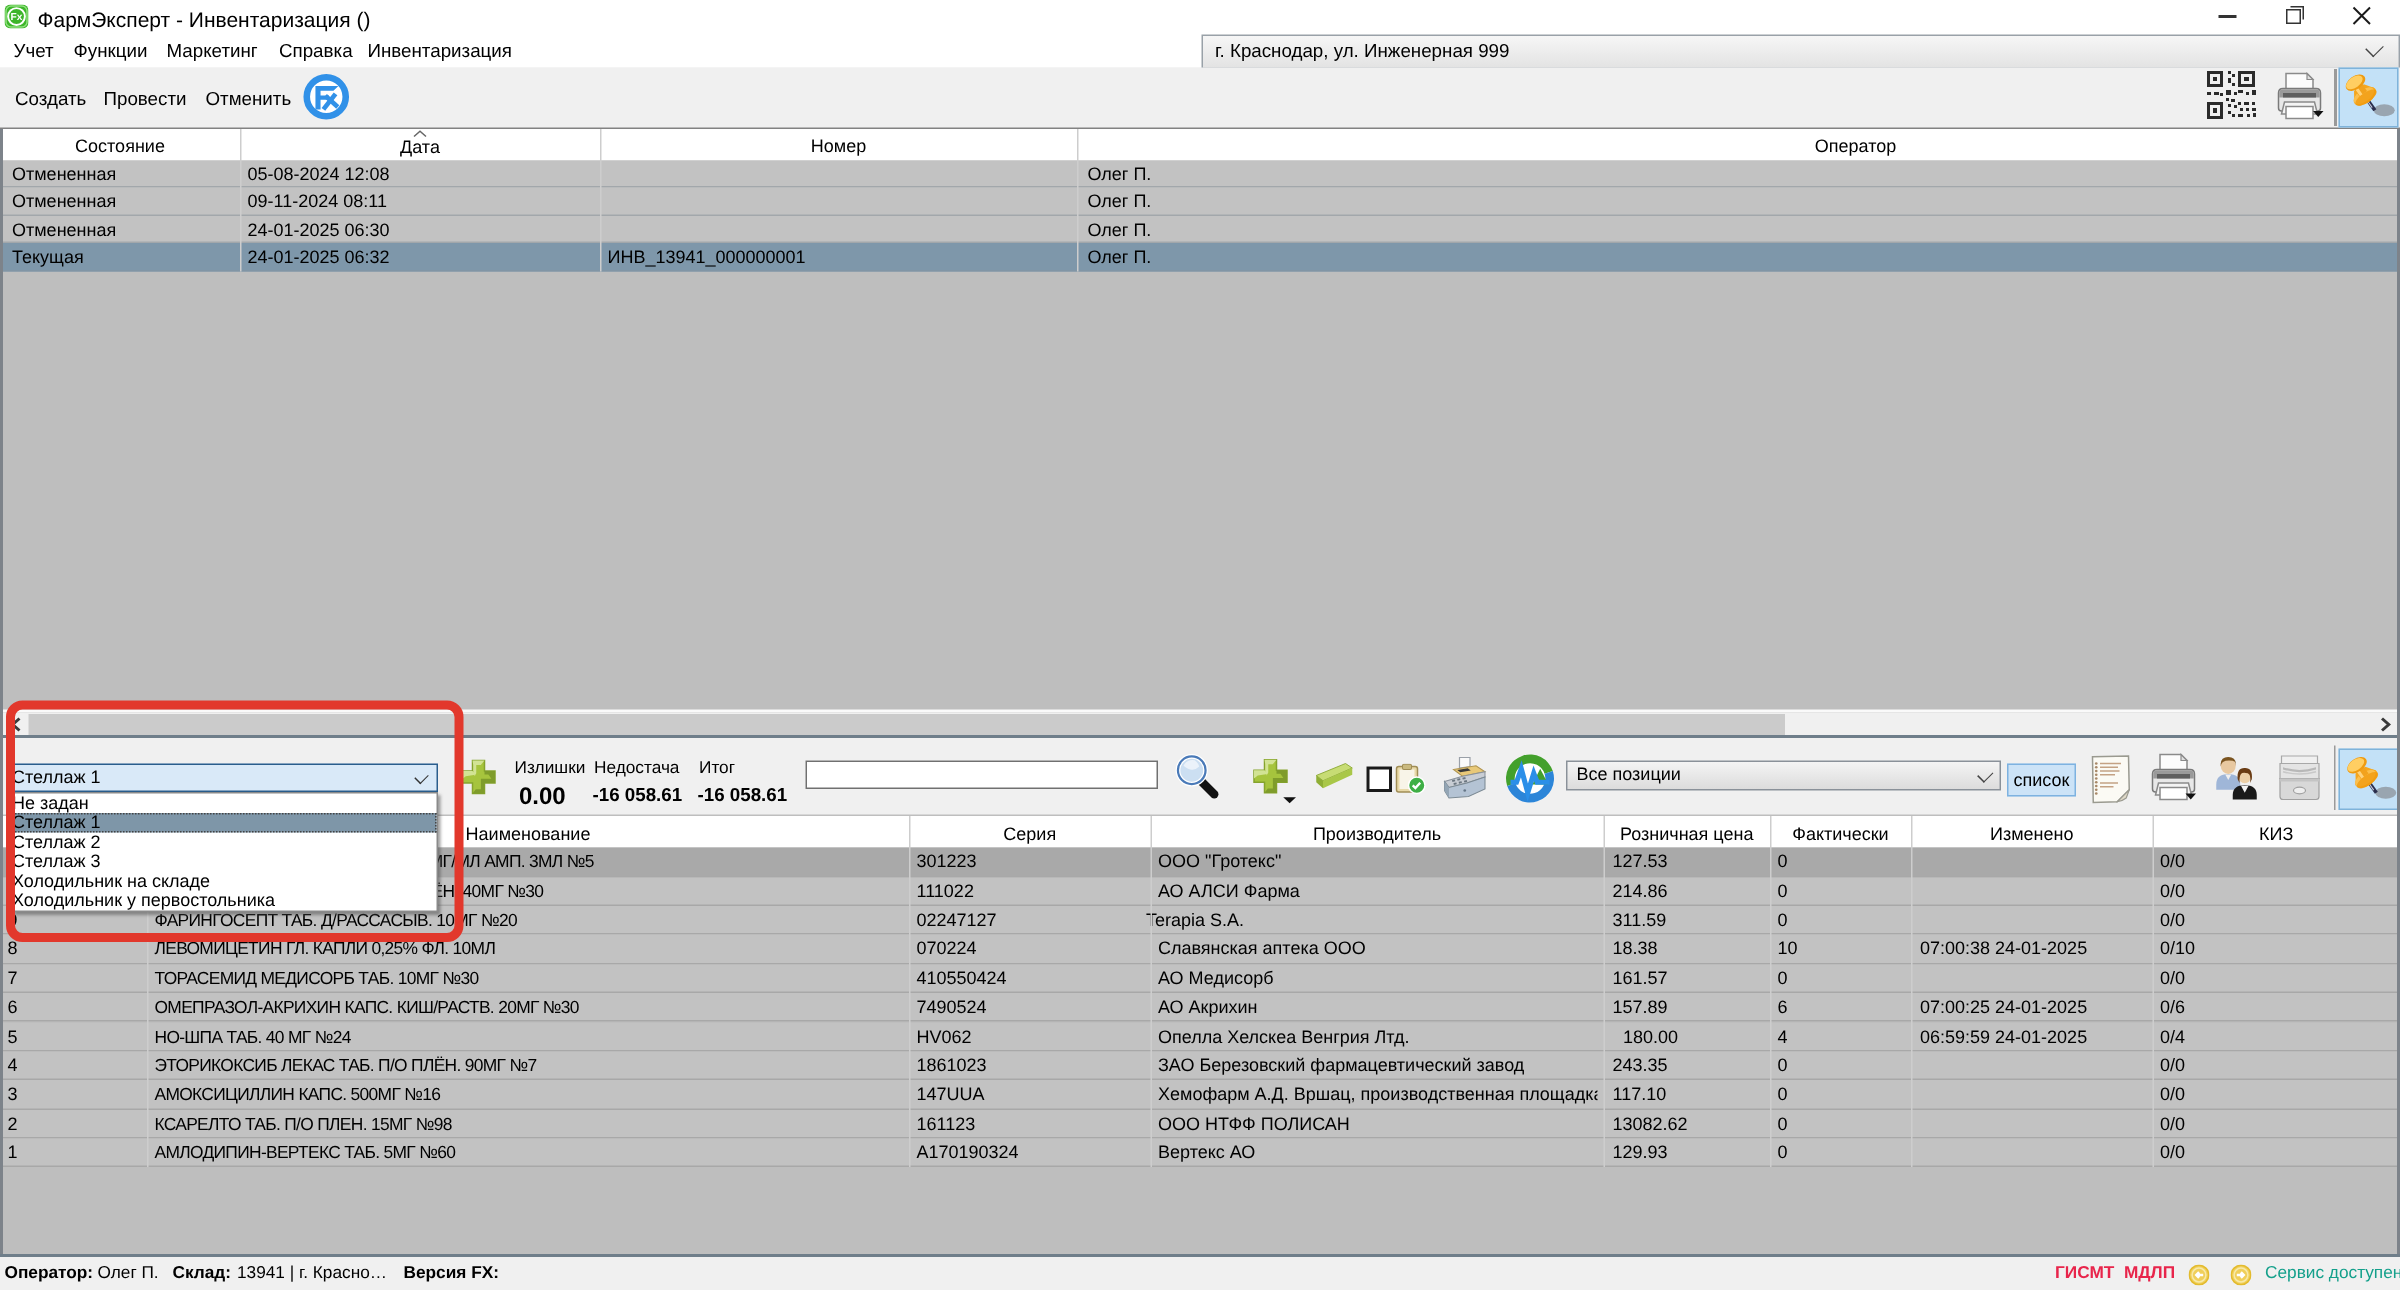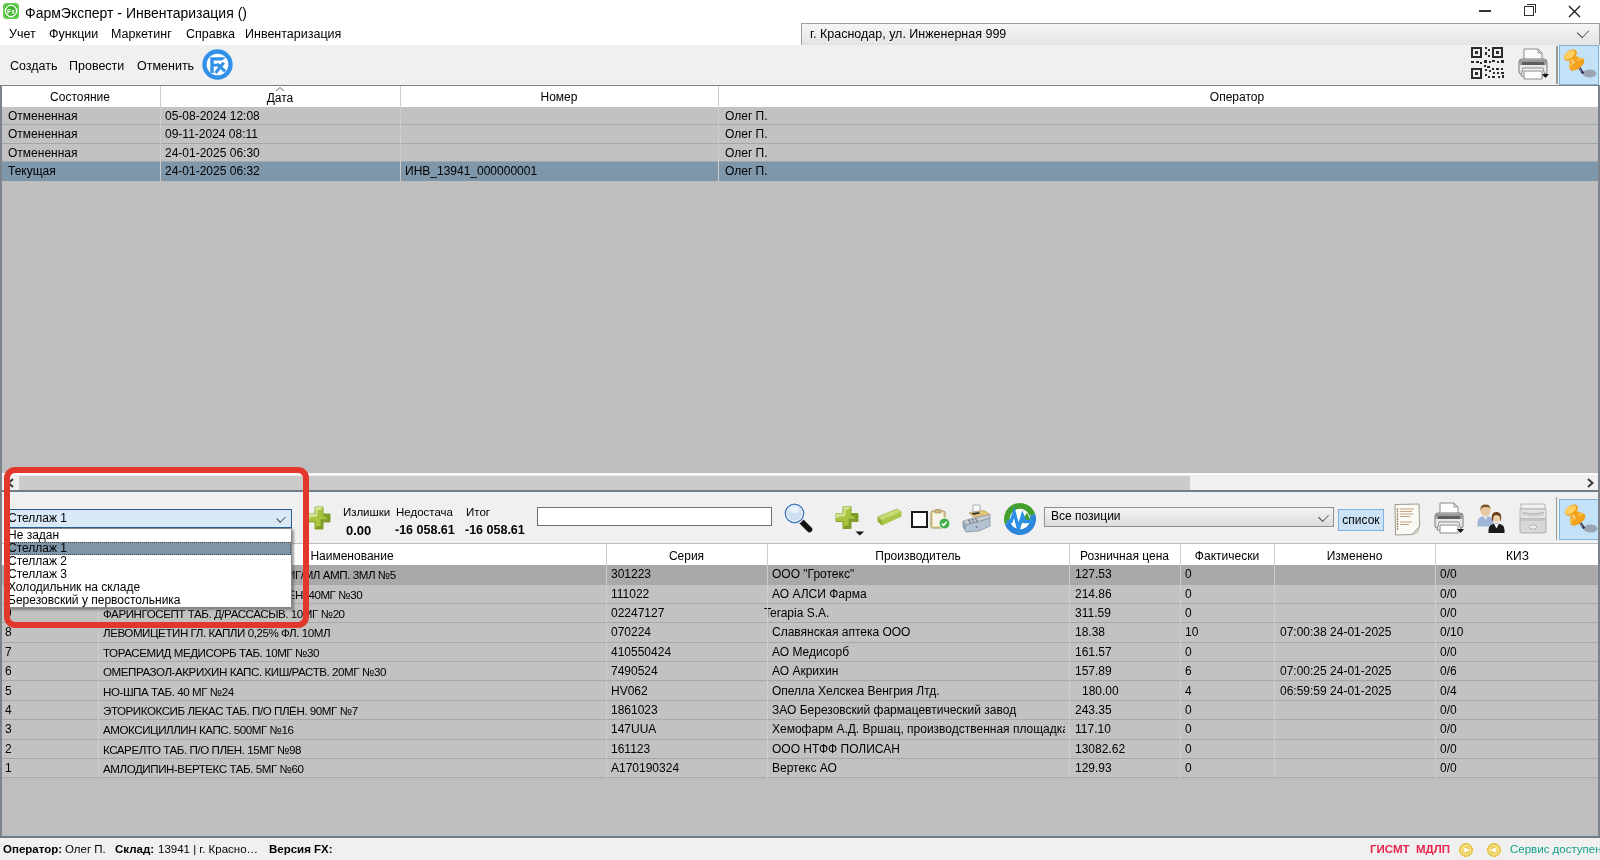--- a/index.html
+++ b/index.html
@@ -191,21 +191,21 @@
     <svg width="27" height="29" viewBox="0 0 27 29">
       <path d="M9 3 h8 v7 h7 v8 h-7 v7 h-8 v-7 H2 v-8 h7 z" fill="#a6c43d" stroke="#85a32d" stroke-width="1"></path>
       <path d="M9 3 h8 l-2.5 3 h-3 l0 5.5 l-1 2 l-1 -3.5 l0 -4 z M2 10 h7 l2 2.5 l-6.5 1 l-2.5 2 z" fill="#d2e394"></path>
       <path d="M17 10 l7 0 l0 8 l-7 0 l0 7 l-8 0 l2.2 -2.8 l3.4 0 l0 -7 l7 0 l-2 -2.8 l-2.6 0 z" fill="#7f9c2b"></path>
     </svg>
   </div>
 
   <div class="abs" style="left:343px;top:506px;font-size:11.5px;">Излишки</div>
   <div class="abs" style="left:396px;top:506px;font-size:11.5px;">Недостача</div>
   <div class="abs" style="left:466px;top:506px;font-size:11.5px;">Итог</div>
-  <div class="abs" style="left:346px;top:523px;font-size:13px;font-weight:bold;">0.00</div>
+  <div class="abs" style="left:346px;top:523px;font-size:16px;font-weight:bold;">0.00</div>
   <div class="abs" style="left:395px;top:523px;font-size:12.5px;font-weight:bold;">-16 058.61</div>
   <div class="abs" style="left:465px;top:523px;font-size:12.5px;font-weight:bold;">-16 058.61</div>
 
   <div class="abs" style="left:537px;top:507px;width:235px;height:19px;background:#ffffff;border:1px solid #707070;box-sizing:border-box;"></div>
 
   <div class="abs" style="left:783px;top:502px;">
     <svg width="31" height="32" viewBox="0 0 31 32">
       <line x1="18.5" y1="19.5" x2="26.5" y2="27.5" stroke="#111111" stroke-width="5.6" stroke-linecap="round"></line>
       <circle cx="11.5" cy="11.5" r="9.2" fill="#ccdff2" stroke="#ffffff" stroke-width="3.2"></circle>
       <circle cx="11.5" cy="11.5" r="9.2" fill="none" stroke="#4a7ab8" stroke-width="1.5"></circle>
@@ -512,18 +512,18 @@
   <div class="abs" style="left:7px;top:509px;width:285px;height:18.5px;background:#d9e9f8;border:1px solid #2a5d8c;box-sizing:border-box;z-index:51;"></div>
   <div class="abs" style="left:8px;top:511px;font-size:12px;z-index:52;">Стеллаж 1</div>
   <div class="abs" style="left:277px;top:514px;width:7px;height:7px;border-left:1.4px solid #333;border-bottom:1.4px solid #333;transform:rotate(-45deg) scale(1,.7);z-index:52;"></div>
 
   <div class="abs" style="left:7px;top:527.5px;width:285px;height:80px;background:#ffffff;border:1px solid #8a8a8a;box-sizing:border-box;z-index:51;box-shadow:2px 2px 2px rgba(80,80,80,0.55);"></div>
   <div class="abs" style="left:8px;top:529.2px;width:283px;height:13px;font-size:12px;line-height:13px;z-index:52;white-space:nowrap;">Не задан</div>
   <div class="abs" style="left:8px;top:542.2px;width:283px;height:13px;font-size:12px;line-height:13px;z-index:52;white-space:nowrap;background:#7e96a8;outline:1px dotted #444;outline-offset:-1px;">Стеллаж 1</div>
   <div class="abs" style="left:8px;top:555.2px;width:283px;height:13px;font-size:12px;line-height:13px;z-index:52;white-space:nowrap;">Стеллаж 2</div>
   <div class="abs" style="left:8px;top:568.2px;width:283px;height:13px;font-size:12px;line-height:13px;z-index:52;white-space:nowrap;">Стеллаж 3</div>
   <div class="abs" style="left:8px;top:581.2px;width:283px;height:13px;font-size:12px;line-height:13px;z-index:52;white-space:nowrap;">Холодильник на складе</div>
-  <div class="abs" style="left:8px;top:594.2px;width:283px;height:13px;font-size:12px;line-height:13px;z-index:52;white-space:nowrap;">Березовский у первостольника</div>
+  <div class="abs" style="left:8px;top:594.2px;width:283px;height:13px;font-size:12px;line-height:13px;z-index:52;white-space:nowrap;">Холодильник у первостольника</div>
 </div>
 <div class="abs" style="left:3.5px;top:466.8px;width:305px;height:161px;border:6px solid #e2382c;border-radius:11px;box-sizing:border-box;z-index:60;"></div>
 
 <div class="abs" style="left:0;top:86px;width:2px;height:750px;background:#7d838a;"></div>
 <div class="abs" style="left:1598px;top:86px;width:2px;height:750px;background:#7d838a;"></div>
 
 </body></html>

